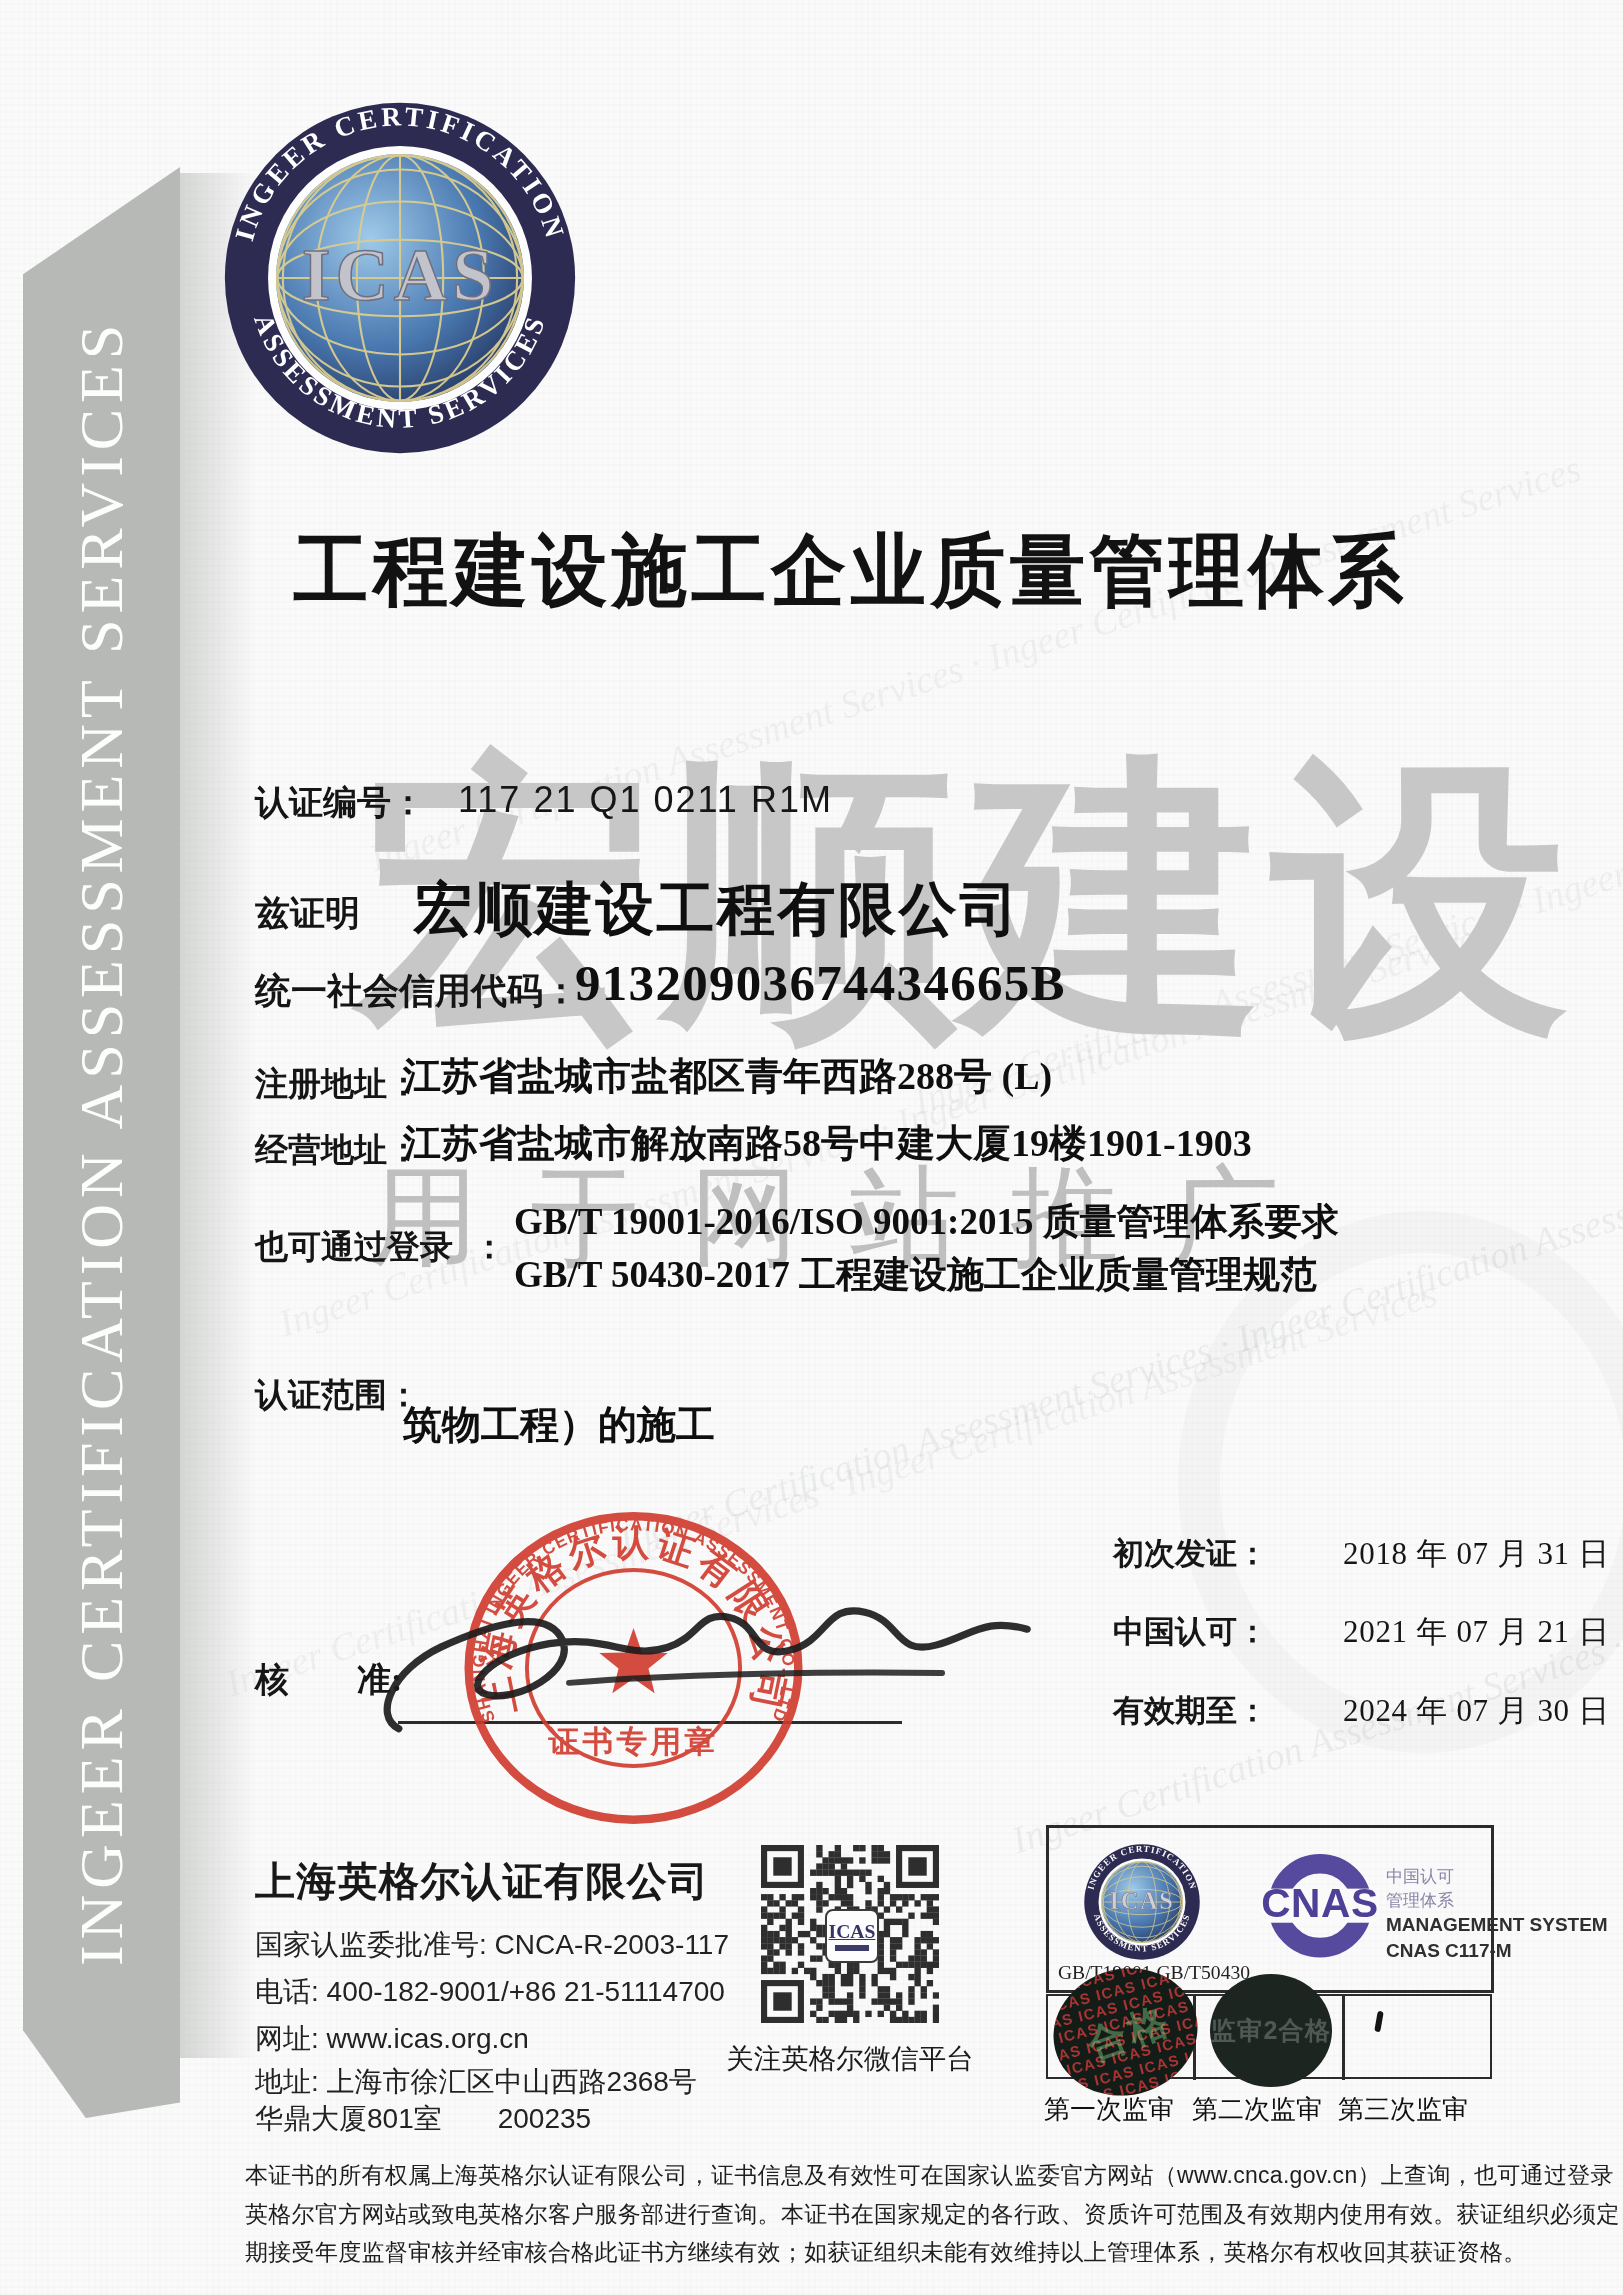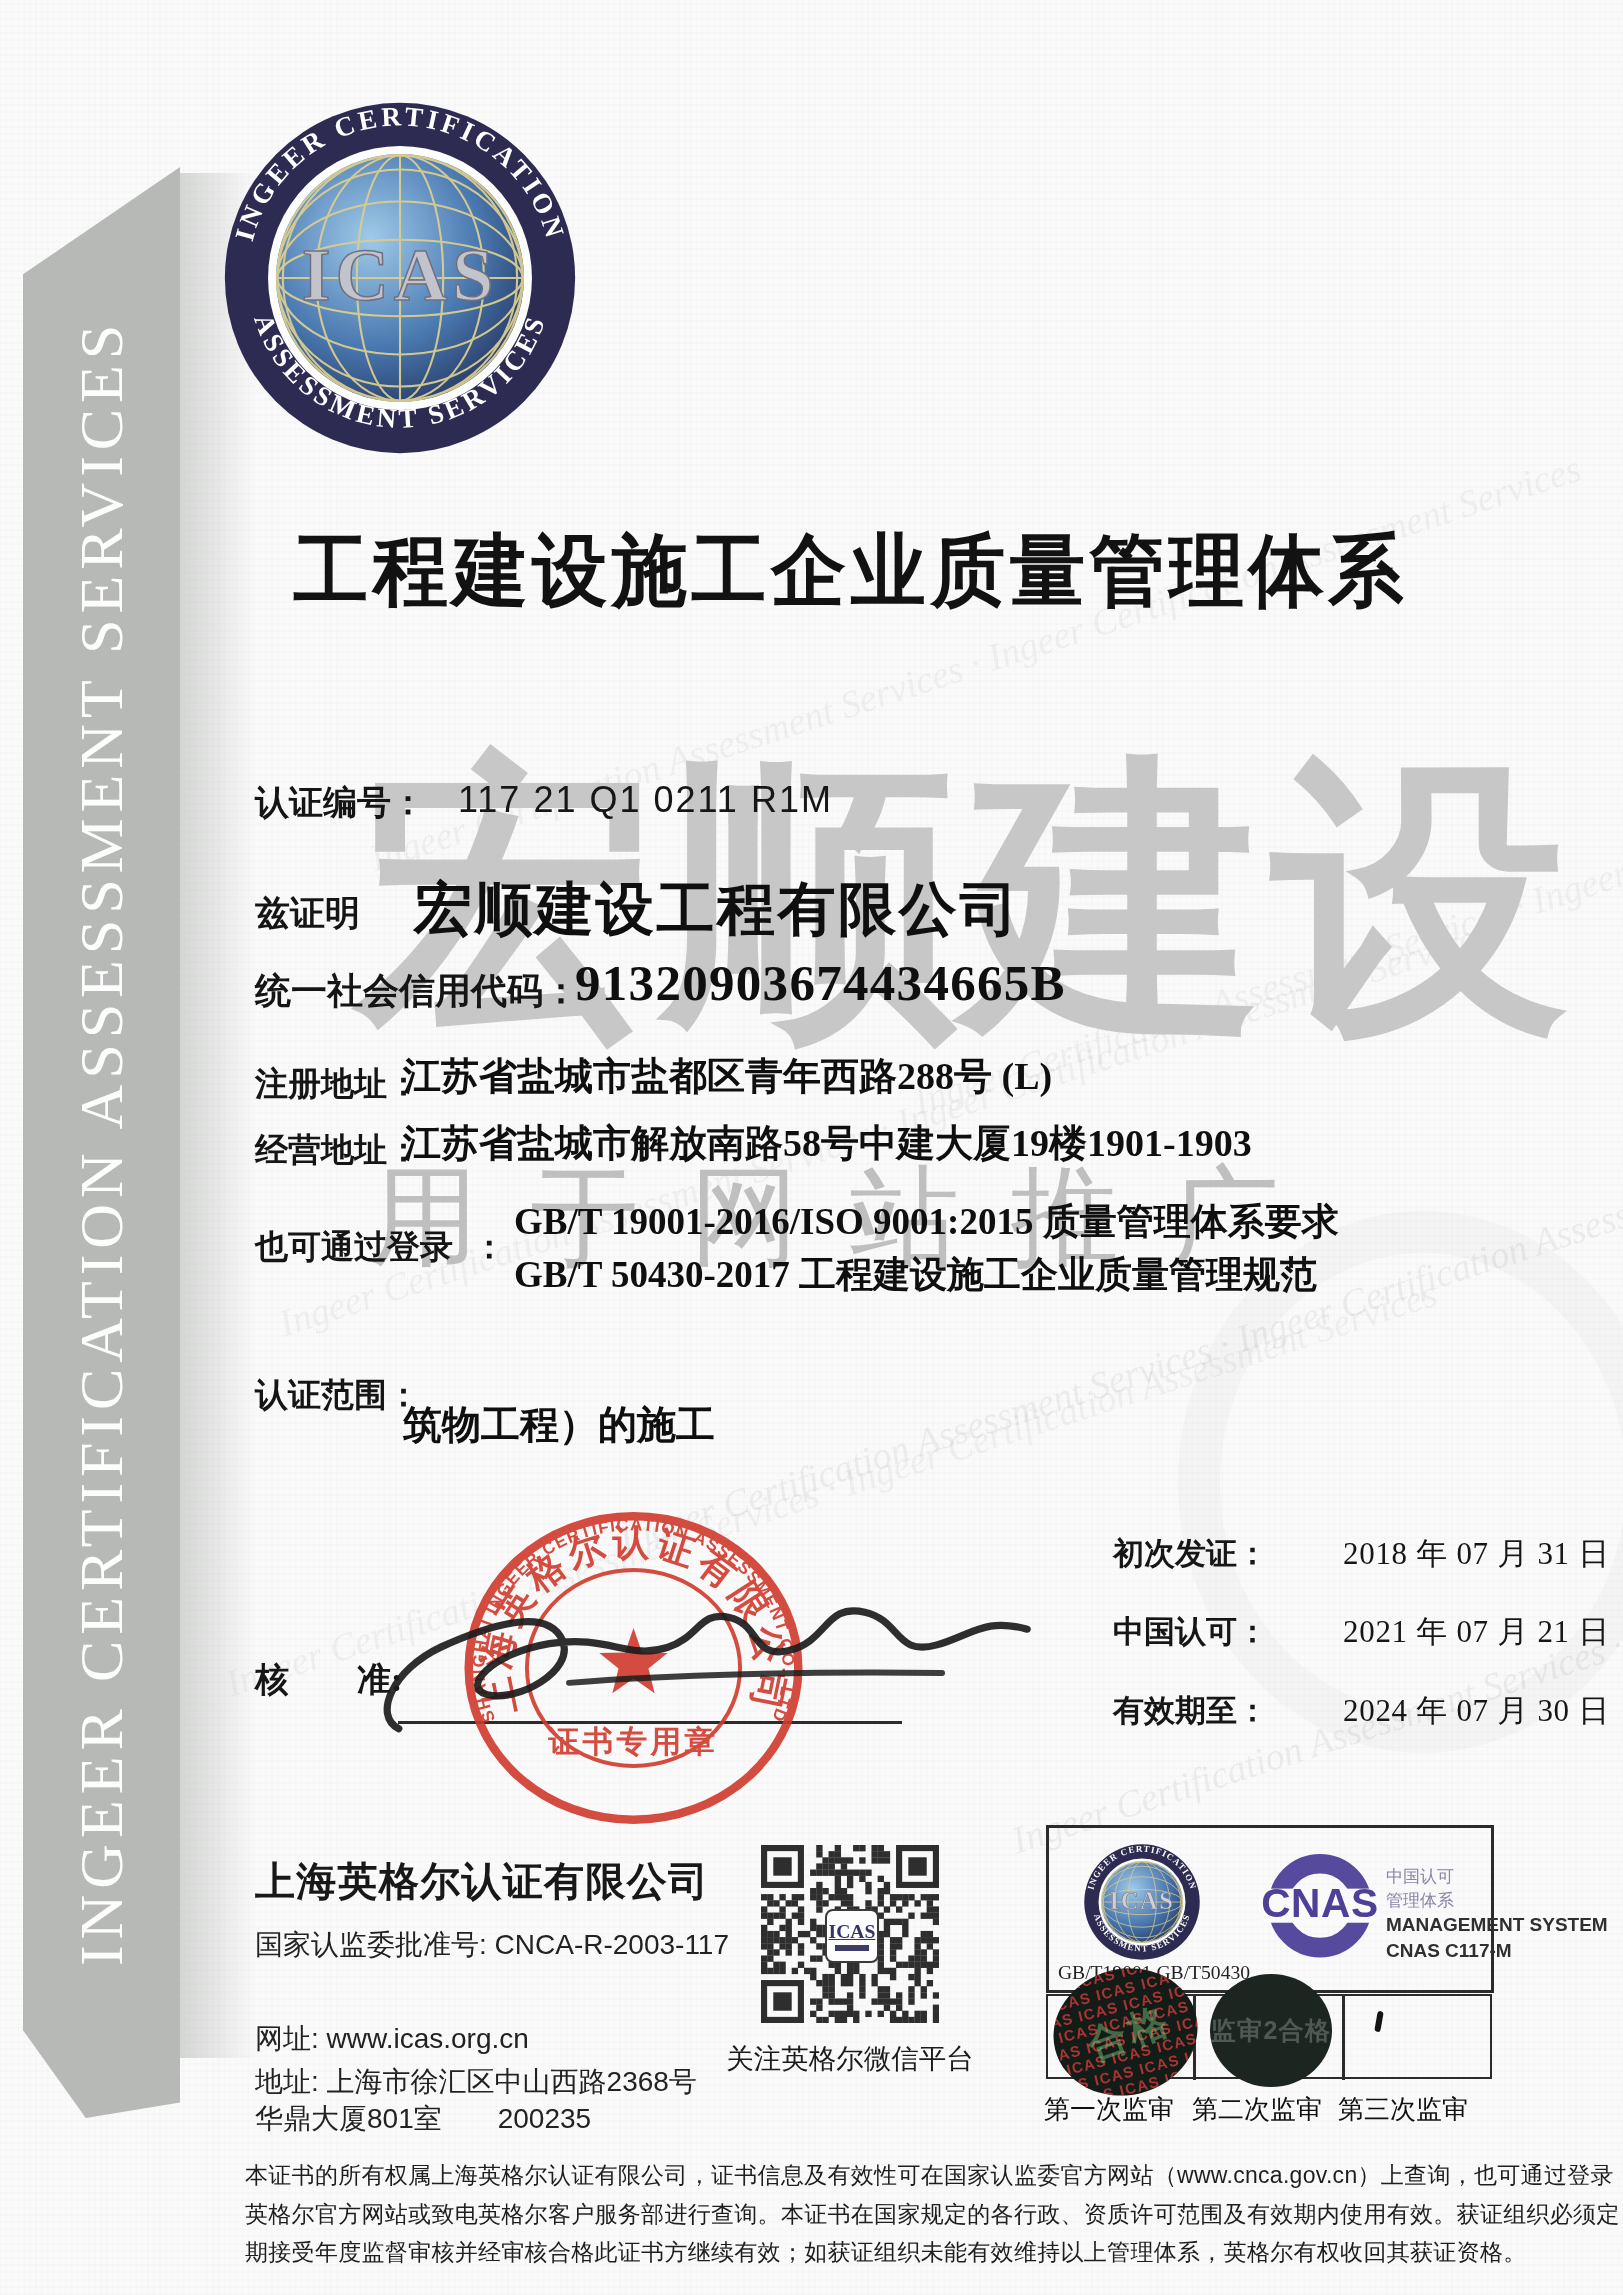--- a/index.html
+++ b/index.html
@@ -203,20 +203,21 @@
   <svg class="abs sigwrap" viewBox="0 0 1100 340">
     <path fill="none" stroke="#1c1c1c" stroke-width="11" stroke-linecap="round" opacity=".92" d="M 70 320 C 30 300, 60 230, 135 195 C 230 152, 300 140, 320 185 C 340 232, 250 280, 205 268
          C 165 258, 210 205, 300 190 C 390 176, 420 215, 480 196 C 530 180, 528 140, 575 150
          C 622 160, 610 215, 668 200 C 726 185, 722 128, 782 142 C 838 155, 828 210, 892 192
          C 945 177, 965 150, 1030 168"></path>
     <path fill="none" stroke="#1c1c1c" stroke-width="9" stroke-linecap="round" opacity=".85" d="M 330 250 C 480 238, 700 232, 900 235"></path>
   </svg>
 
   <div class="abs z issuer-name">上海英格尔认证有限公司</div>
   <div class="abs z issuer-line" style="top:1926px;">国家认监委批准号: CNCA-R-2003-117</div>
+  <div class="abs z issuer-line" style="top:1973px;">电话: 400-182-9001/+86 21-51114700</div>
   <div class="abs z issuer-line" style="top:2020px;">网址: www.icas.org.cn</div>
   <div class="abs z issuer-line" style="top:2063px;">地址: 上海市徐汇区中山西路2368号</div>
   <div class="abs z issuer-line" style="top:2100px;">华鼎大厦801室　　200235</div>
 
   <div class="abs z qr">
     <svg id="qr-svg" width="178" height="178" fill="#2e2e2e" viewBox="0 0 272 272">
         <rect x="84.4" y="0.0" width="9.7" height="9.7"></rect>
         <rect x="112.6" y="0.0" width="9.7" height="9.7"></rect>
         <rect x="140.7" y="0.0" width="9.7" height="9.7"></rect>
         <rect x="150.1" y="0.0" width="9.7" height="9.7"></rect>

